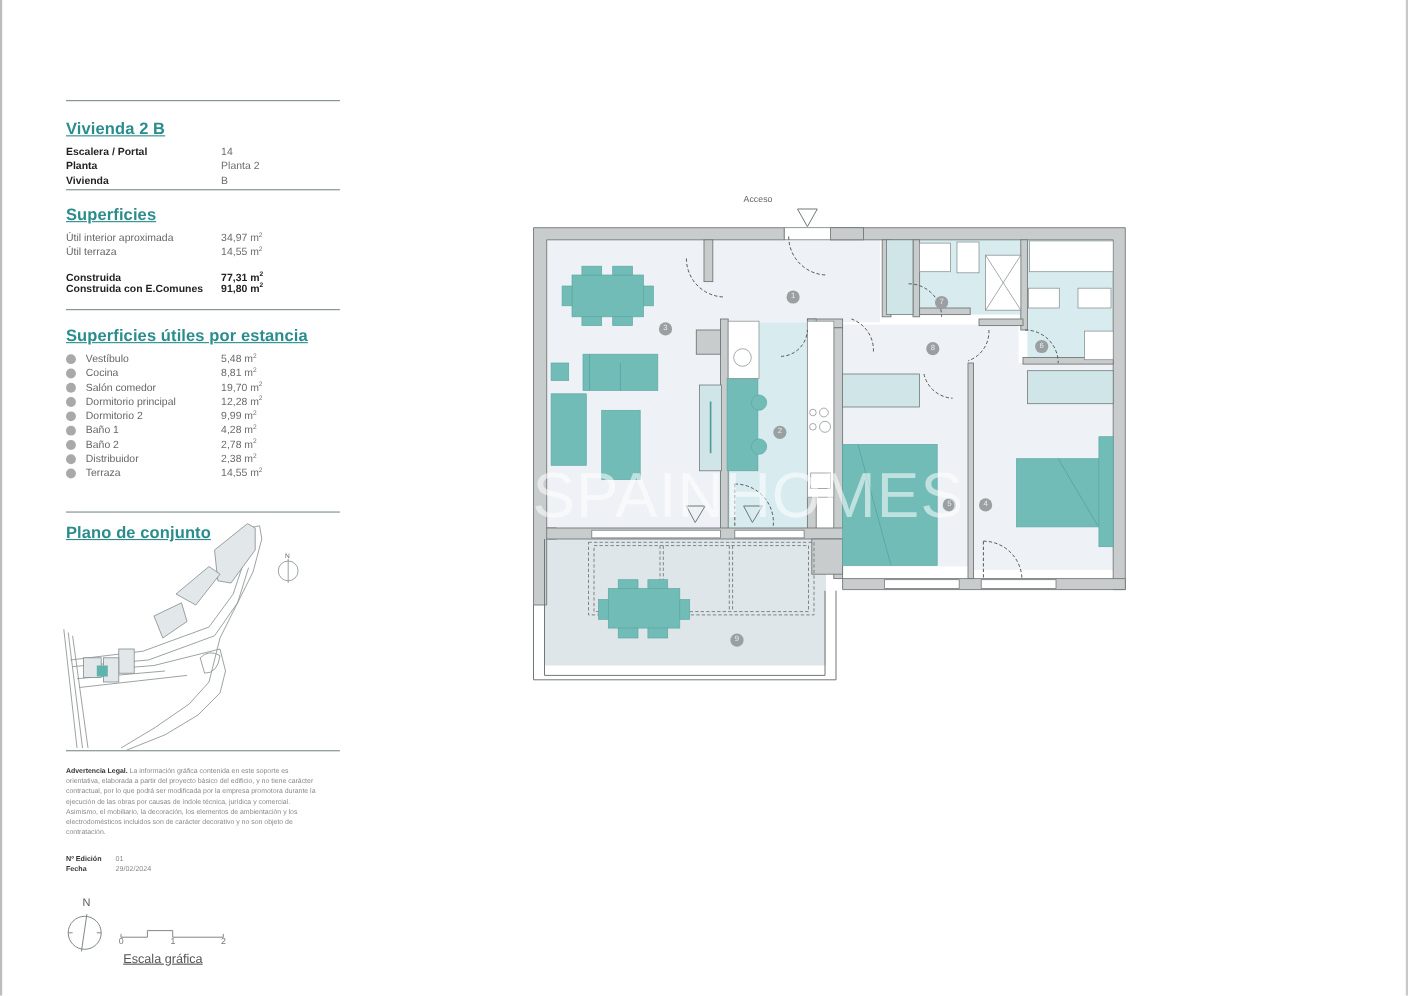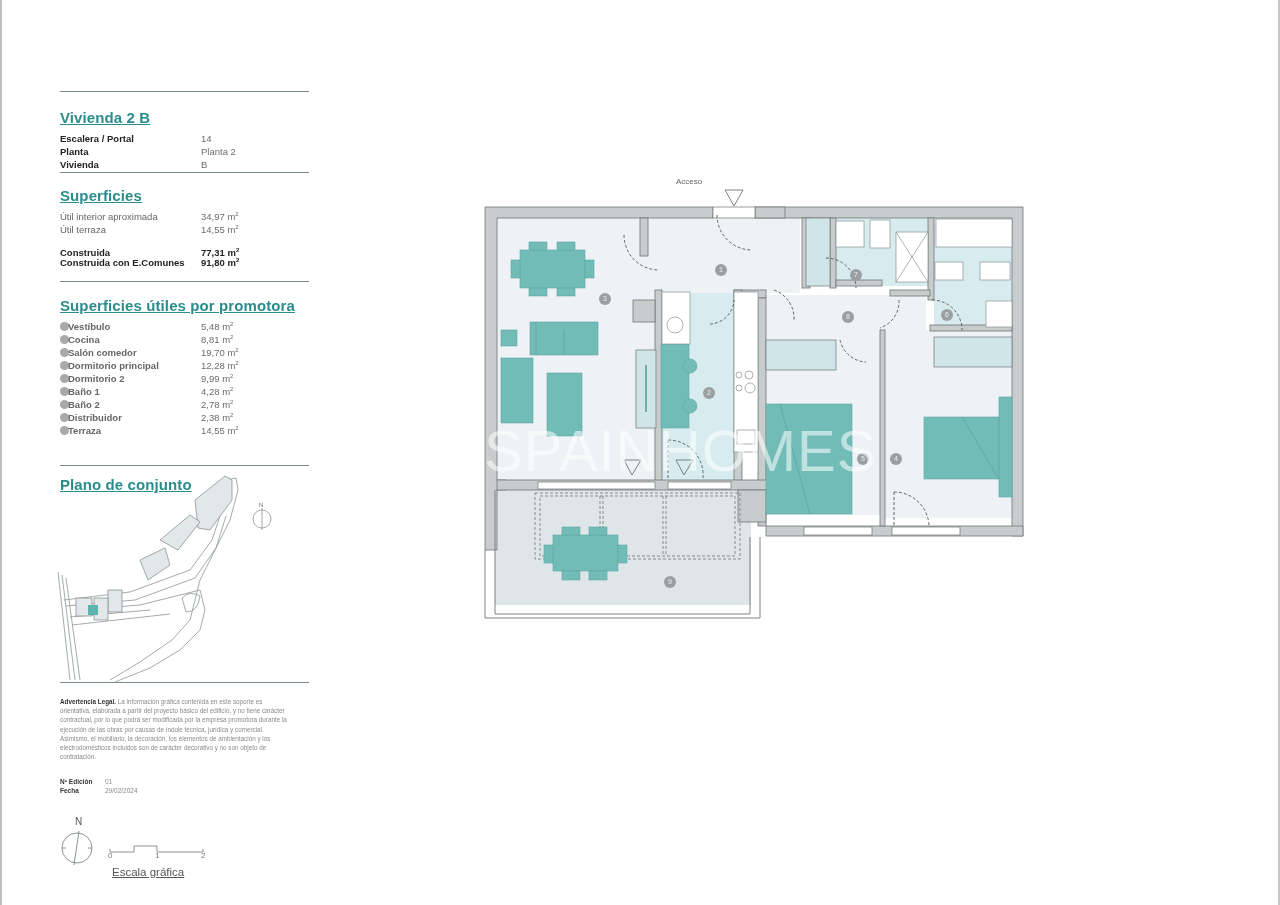--- a/index.html
+++ b/index.html
@@ -14,21 +14,21 @@
   .rule { position: absolute; left: 0; width: 249px; height: 1px; background: #7d8a8a; }
   .h-title { position: absolute; left: 0; color: #2a8c8c; font-weight: bold; font-size: 15px; letter-spacing: 0.1px; white-space: nowrap; text-decoration: underline; }
   .kv-row { position: absolute; left: 0; width: 250px; height: 13px; font-size: 9.5px; line-height: 13px; }
   .kv-row .k { position: absolute; left: 0; white-space: nowrap; }
   .kv-row .v { position: absolute; left: 141px; white-space: nowrap; color: #6c6c6c; }
   .kv-row.bold .k { font-weight: bold; color: #222; }
   .kv-row.light .k { color: #666; }
   .kv-row.boldval .v { color: #222; font-weight: bold; }
   sup { font-size: 6px; vertical-align: 4px; line-height: 0; }
   .room-row .dot { position: absolute; left: 0; top: 2px; width: 9px; height: 9px; border-radius: 50%; background: #a9a9a9; }
-  .room-row .k { left: 8px; color: #666; font-weight: bold; }
+  .room-row .k { left: 18px; color: #666; }
 
   .legal { position: absolute; left: 0; top: 697px; width: 232px; font-size: 6.3px; line-height: 9.2px; color: #8a8a8a; }
   .legal b { color: #333; }
   .meta-row { position: absolute; left: 0; font-size: 6.5px; height: 9px; line-height: 9px; }
   .meta-row .k { position: absolute; left: 0; font-weight: bold; color: #333; white-space: nowrap; }
   .meta-row .v { position: absolute; left: 45px; color: #8a8a8a; white-space: nowrap; }
 
   .scale-label { position: absolute; left: 112px; top: 866px; font-size: 11.5px; color: #555; text-decoration: underline; }
   .scale-num { position: absolute; top: 851px; font-size: 8px; color: #777; }
   .north-letter { position: absolute; left: 75px; top: 816px; font-size: 10px; color: #555; }
@@ -74,21 +74,21 @@
   <div class="kv-row bold boldval" style="top:246px">
     <span class="k">Construida</span>
     <span class="v"><span>77,31 m</span><sup>2</sup></span>
   </div>
   <div class="kv-row bold boldval" style="top:256px">
     <span class="k">Construida con E.Comunes</span>
     <span class="v"><span>91,80 m</span><sup>2</sup></span>
   </div>
   <div class="rule" style="top:281px"></div>
 
-  <div class="h-title" style="top:297px">Superficies útiles por promotora</div>
+  <div class="h-title" style="top:297px">Superficies útiles por estancia</div>
 
   <div class="kv-row room-row" style="top:320px">
       <span class="dot"></span>
       <span class="k">Vestíbulo</span>
       <span class="v"><span>5,48 m</span><sup>2</sup></span>
     </div>
   <div class="kv-row room-row" style="top:333px">
       <span class="dot"></span>
       <span class="k">Cocina</span>
       <span class="v"><span>8,81 m</span><sup>2</sup></span>

